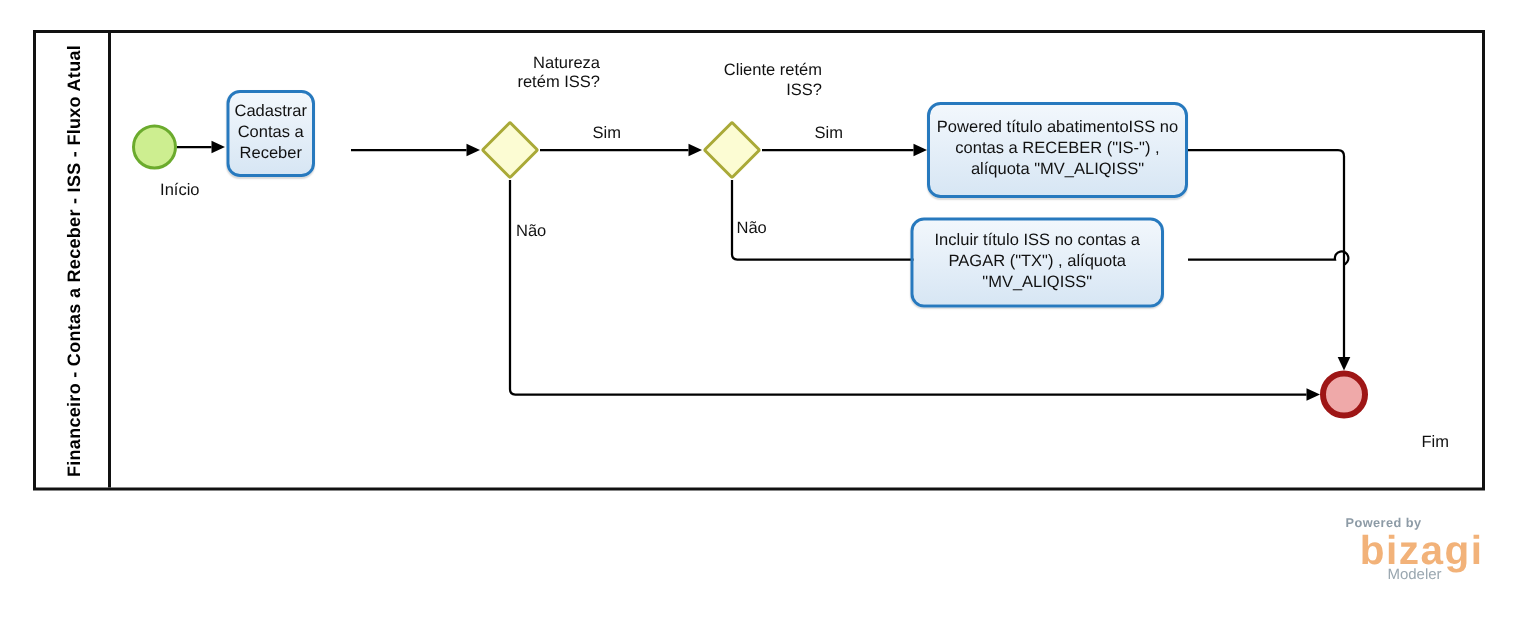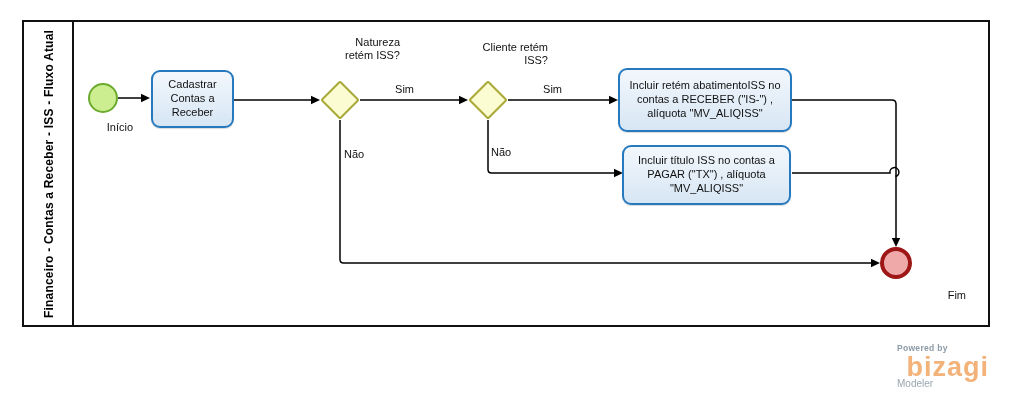--- a/index.html
+++ b/index.html
@@ -16,38 +16,38 @@
   
   .node-label { position:absolute; font-size:11px; color:#111; text-align:right; white-space:pre-line; line-height:1.18; }
   .event { position:absolute; border-radius:50%; }
   .start-event { left:88px; top:83px; width:30px; height:30px; background:#CDEE90; border:2.5px solid #6BAB2D; }
   .end-event { left:880px; top:247px; width:32px; height:32px; background:#EFA9A9; border:4px solid #9E1616; }
   .task { position:absolute; border:2px solid #2779BE; border-radius:9px;
           background:linear-gradient(#F2F7FC, #D7E6F4);
           display:flex; align-items:center; justify-content:center;
           font-size:11px; color:#111; text-align:center; white-space:pre-line; line-height:1.25;
           box-shadow:0 1px 1px rgba(0,0,0,.15); }
-  .task1 { left:151px; top:70px; width:83px; height:58px; }
+  .task1 { left:151px; top:60px; width:59px; height:58px; }
   .task2 { left:618px; top:68px; width:174px; height:64px; }
-  .task3 { left:622px; top:145px; width:169px; height:60px; }
+  .task3 { left:607px; top:145px; width:169px; height:60px; }
   .gateway { position:absolute; width:28px; height:28px; transform:rotate(45deg);
              background:#FCFCD3; border:2.5px solid #A9A937; border-radius:2px; }
   .gw1 { left:326px; top:86px; }
   .gw2 { left:474px; top:86px; }
 
   
   #flows { position:absolute; left:0; top:0; width:1009px; height:419px; pointer-events:none; }
   #flows path { stroke:#000; stroke-width:1.5; fill:none; }
   #flows polygon { fill:#000; stroke:none; }
 
   
   .branding { position:absolute; right:20px; top:343px; width:92px; }
   .powered-by { font-size:8.5px; font-weight:bold; color:#8D9BA6; letter-spacing:.3px; }
   .brand { font-size:27px; font-weight:bold; color:#F2B279; letter-spacing:1px; line-height:1.05; text-align:right; }
-  .product { font-size:10px; color:#9AA7B0; margin-top:-3px; text-align:left; }
+  .product { font-size:10px; color:#9AA7B0; margin-top:-3px; text-align:center; }
 </style>
 </head>
 <body>
 
 <div id="canvas">
 
   <div class="pool">
     <div class="lane-header">
       <div class="lane-title">Financeiro - Contas a Receber - ISS - Fluxo Atual</div>
     </div>
@@ -95,21 +95,21 @@
 Receber</div>
 
   <div class="gateway gw1"></div>
   <div class="node-label" style="left:280px; top:36px; width:120px;">Natureza
 retém ISS?</div>
 
   <div class="gateway gw2"></div>
   <div class="node-label" style="left:428px; top:41px; width:120px;">Cliente retém
 ISS?</div>
 
-  <div class="task task2">Incluir retém abatimentoISS no
+  <div class="task task2">Powered título abatimentoISS no
 contas a RECEBER ("IS-") ,
 alíquota "MV_ALIQISS"</div>
 
   <div class="task task3">Incluir título ISS no contas a
 PAGAR  ("TX") , alíquota
 "MV_ALIQISS"</div>
 
   <div class="event end-event"></div>
   <div class="node-label" style="left:906px; top:289px; width:60px;">Fim</div>
 

